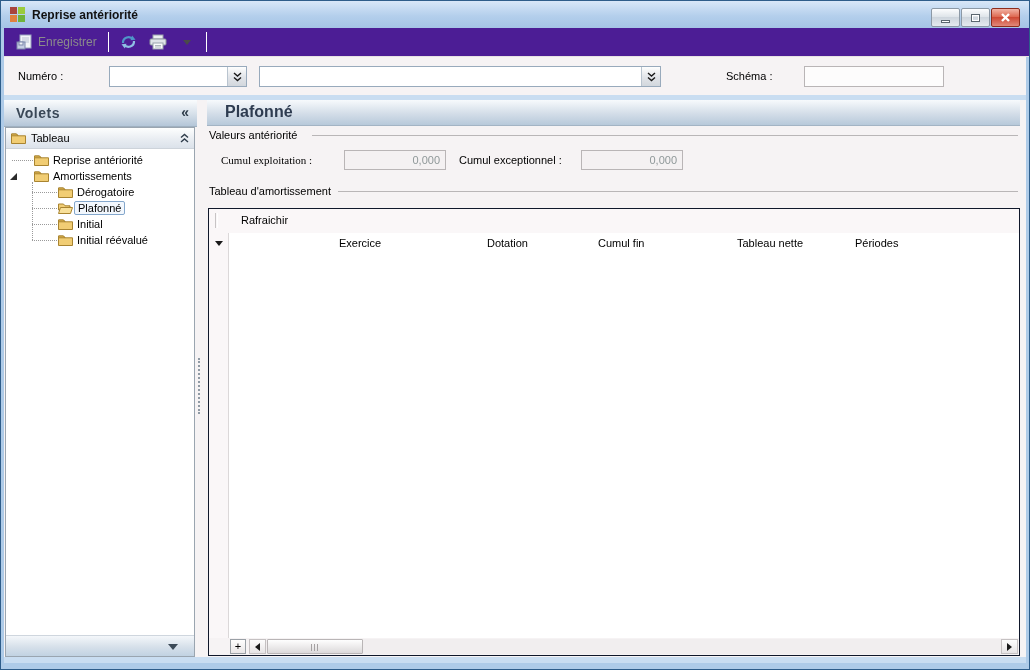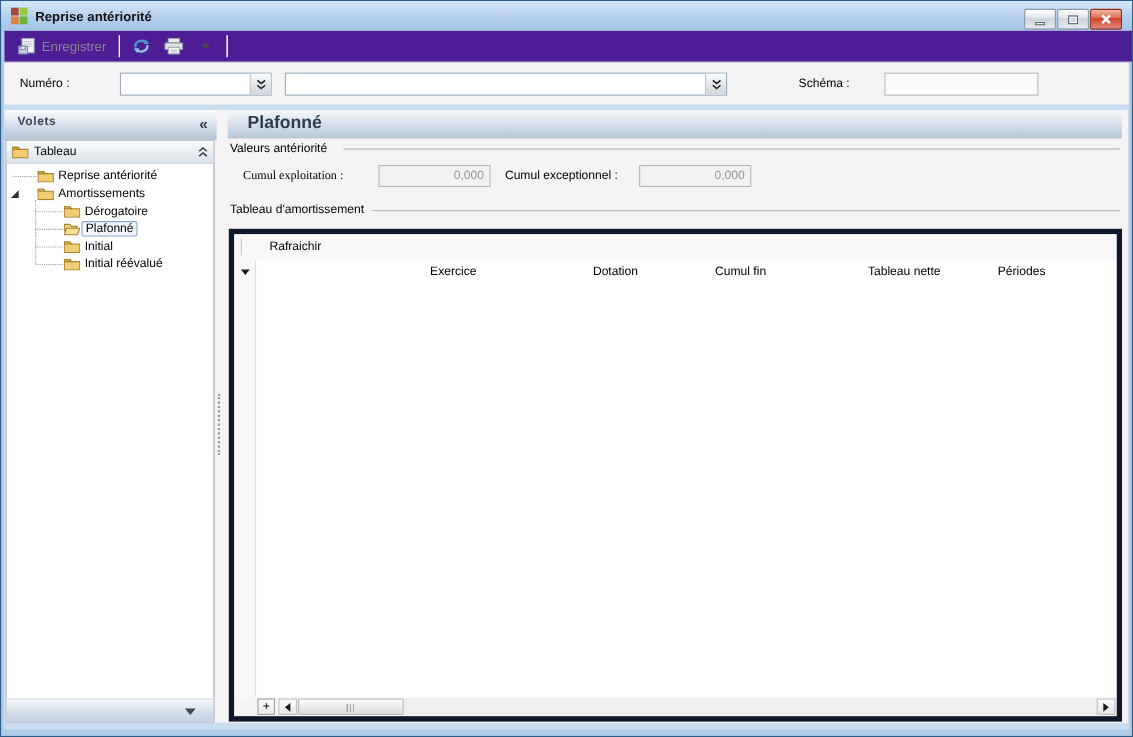--- a/index.html
+++ b/index.html
@@ -50,21 +50,21 @@
                display:flex; align-items:center; justify-content:center; }
   .textbox-schema { position:absolute; left:800px; top:9px; width:140px; height:21px;
                     background:#fdfcfc; border:1px solid #b9b5b6; padding:3px 4px; }
 
   .strip-top { position:absolute; left:4px; right:4px; top:95px; height:5px; background:#c9ddf1; }
   .strip-bottom { position:absolute; left:4px; right:4px; top:657px; height:6px; background:#c9ddf1; }
 
   
   .sb-header { position:absolute; left:4px; top:100px; width:193px; height:27px;
                background:linear-gradient(#fafcfd,#d5dfe9 55%,#b4c6d8); border-bottom:1px solid #9fb0c0; }
-  .sb-title { position:absolute; left:12px; top:5px; font-size:11px; font-weight:bold; color:#3a4857; letter-spacing:.5px; }
+  .sb-title { position:absolute; left:12px; top:5px; font-size:14px; font-weight:bold; color:#3a4857; letter-spacing:.5px; }
   .sb-collapse { position:absolute; right:8px; top:4px; font-size:14px; font-weight:bold; color:#2f3d4b; cursor:pointer; }
   .sb-panel { position:absolute; left:5px; top:127px; width:190px; height:530px; background:#fff;
               border:1px solid #9aa5b0; }
   .group-hdr { position:absolute; left:0; right:0; top:0; height:21px;
                background:linear-gradient(#fdfefe,#e9edf2 55%,#dbe2ea); border-bottom:1px solid #cdd3da;
                display:flex; align-items:center; padding:0 5px; gap:5px; cursor:pointer; }
   .group-hdr .chev-up { margin-left:auto; }
   .tree { position:absolute; left:1px; right:1px; top:24px; height:120px; }
   .trow { position:relative; height:16px; display:flex; align-items:center; cursor:pointer; }
   .trow .ficon { flex:0 0 auto; margin-right:4px; }
@@ -94,31 +94,31 @@
   .lg1 { left:209px; top:129px; } .lg1-line { left:312px; right:12px; top:135px; }
   .lg2 { left:209px; top:185px; } .lg2-line { left:338px; right:12px; top:191px; }
 
   .fld-lbl1 { left:221px; top:154px;font-family:Liberation Serif, serif; } .fld-lbl2 { left:459px; top:154px; }
   .val-field { position:absolute; top:150px; width:102px; height:20px; background:#f4f1f2;
                border:1px solid #b9b5b6; color:#8f9899; text-align:right; padding:3px 5px; }
   .vf1 { left:344px; } .vf2 { left:581px; }
 
   
   .gridbox { position:absolute; left:208px; top:208px; width:812px; height:448px;
-             background:#fff; border:5px solid #0f172a; }
+             background:#fff; border:1px solid #0f172a; }
   .grid-toolbar { position:absolute; left:0; right:0; top:0; height:24px; background:#faf7f8; }
   .grid-grip { position:absolute; left:6px; top:4px; height:15px; width:3px;
                border-left:1px solid #c7c4c5; border-right:1px solid #fff; }
   .refresh-item { position:absolute; left:28px; top:5px; color:#000; cursor:pointer; padding:0 4px; }
   .rowhdr-col { position:absolute; left:0; top:24px; bottom:17px; width:20px; background:#faf7f8;
                 border-right:1px solid #dbd8d9; }
   .hdr-arrow { position:absolute; left:6px; top:32px; width:0; height:0; cursor:pointer;
                border-left:4px solid transparent; border-right:4px solid transparent; border-top:5px solid #1a1a1a; }
   .grid-head { position:absolute; left:20px; right:0; top:24px; height:19px; background:#fff; }
-  .colhdr { position:absolute; top:4px; color:#000; cursor:pointer;margin-left:48px; }
+  .colhdr { position:absolute; top:4px; color:#000; cursor:pointer; }
   .ch0 { left:110px; } .ch1 { left:258px; } .ch2 { left:369px; } .ch3 { left:508px; } .ch4 { left:626px; }
   .grid-body { position:absolute; left:20px; right:0; top:43px; bottom:17px; background:#fff; }
 
   .grid-bottom { position:absolute; left:0; right:0; bottom:0; height:17px; background:#f6f3f4; }
   .add-btn { position:absolute; left:21px; top:1px; width:16px; height:15px; border:1px solid #9aa0a6;
              background:linear-gradient(#fefefe,#e9e6e7); text-align:center; line-height:13px; cursor:pointer; }
   .hscroll { position:absolute; left:40px; right:1px; top:1px; height:15px; background:#f1eeef; }
   .sb-btn { position:absolute; top:0; width:17px; height:15px; border:1px solid #c5c1c2;
             background:linear-gradient(#fdfdfd,#e7e4e5); display:flex; align-items:center; justify-content:center; cursor:pointer; }
   .sb-left { left:0; } .sb-right { right:0; }

